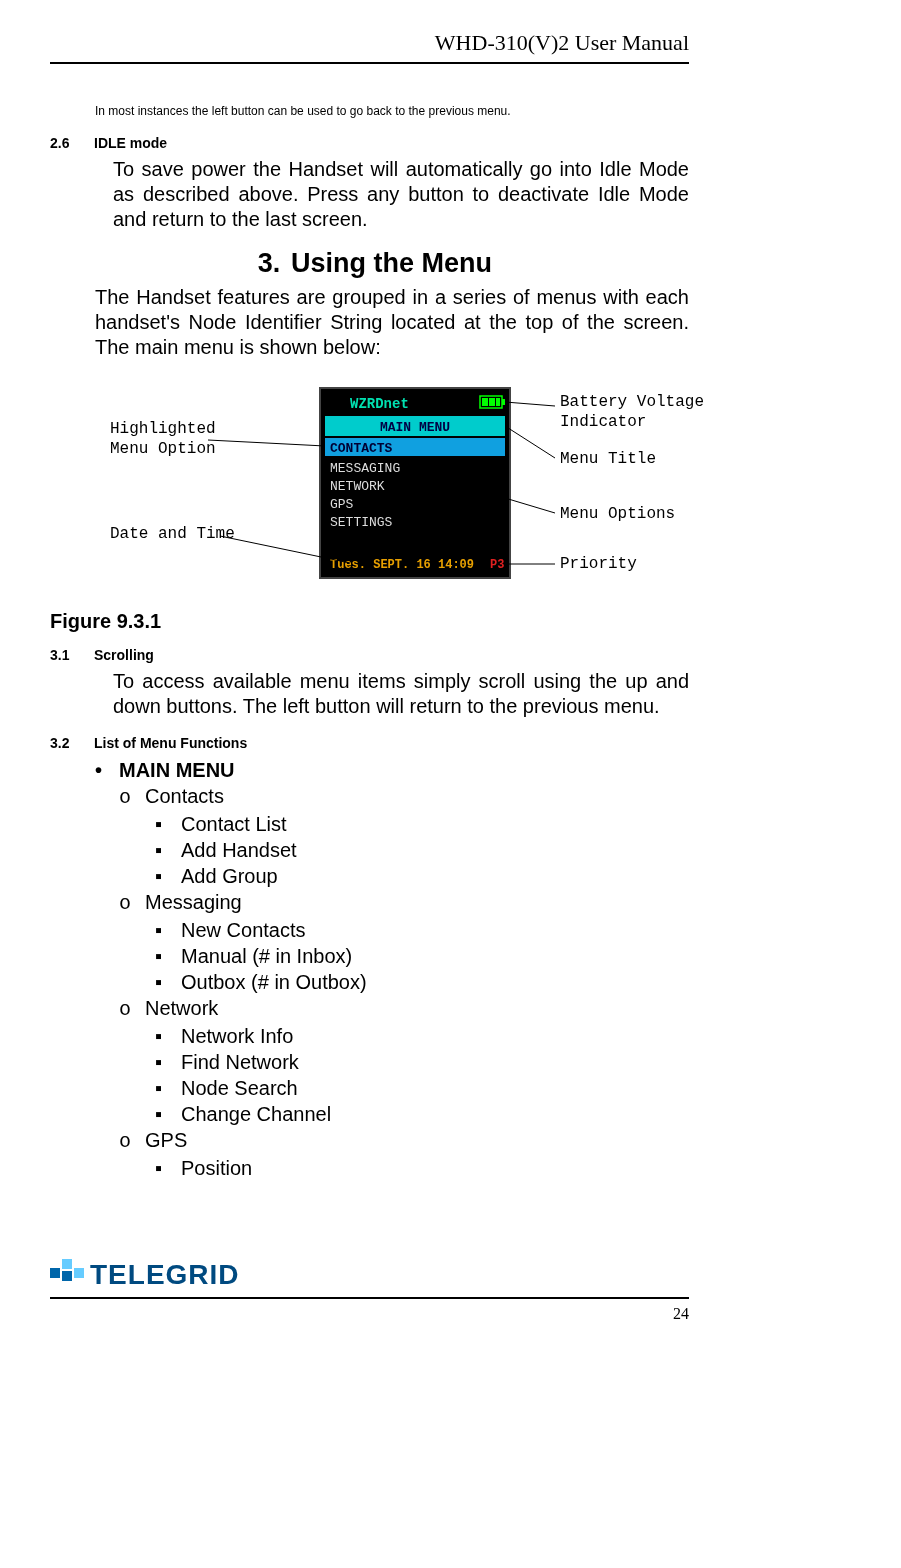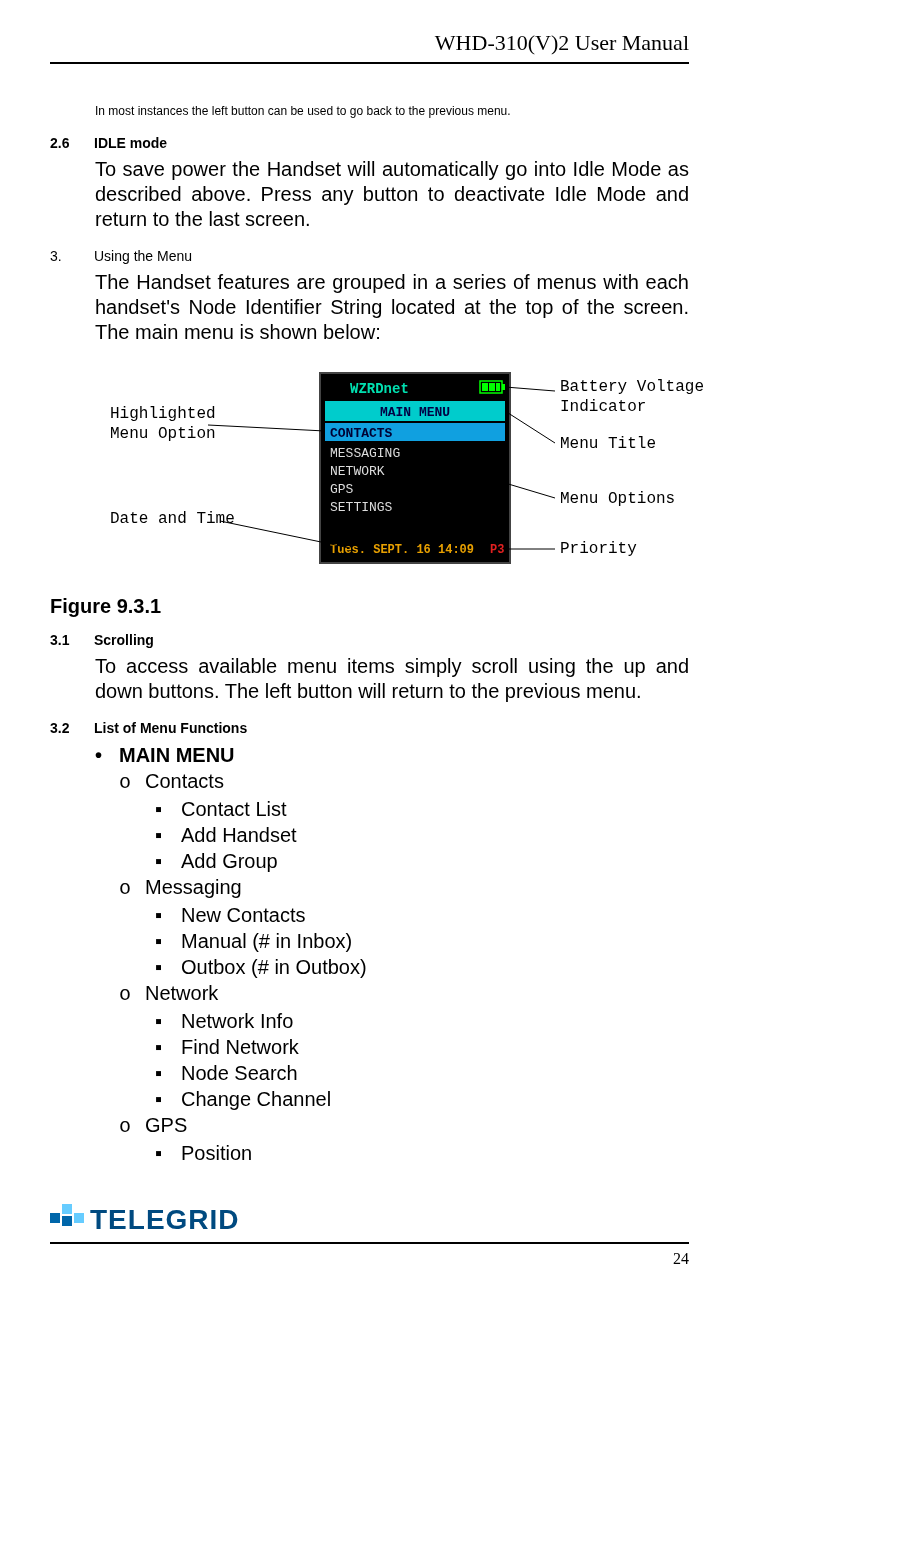--- a/index.html
+++ b/index.html
@@ -37,26 +37,27 @@
   .h2 {
     font-size: 14px;
     font-weight: bold;
     margin: 8px 0 6px 0;
   }
   .h2-num {
     display: inline-block;
     width: 44px;
   }
   .h2-top {
-    font-size: 14px;
-    font-weight: normal;
+    font-size: 27px;
+    font-weight: bold;
     margin: 8px 0 6px 0;
+    text-align: center;
   }
   .para-sub {
-    margin-left: 45px;
+    margin-left: 63px;
     font-size: 20px;
     line-height: 1.25;
     text-align: justify;
     margin-bottom: 16px;
   }
   .figure-wrap {
     text-align: left;
     margin: 18px 0 12px 0;
     font-family: Liberation Mono, monospace;
   }
@@ -95,20 +96,21 @@
   }
   .sub-sq {
     display: flex;
     align-items: baseline;
     margin-left: 60px;
   }
   .sub-sq .marker {
     width: 26px;
   }
   .footer {
+    margin-top: 40px;
     display: flex;
     justify-content: space-between;
     align-items: flex-end;
   }
   .logo {
     display: flex;
     align-items: center;
   }
   .logo-squares {
     display: inline-block;

